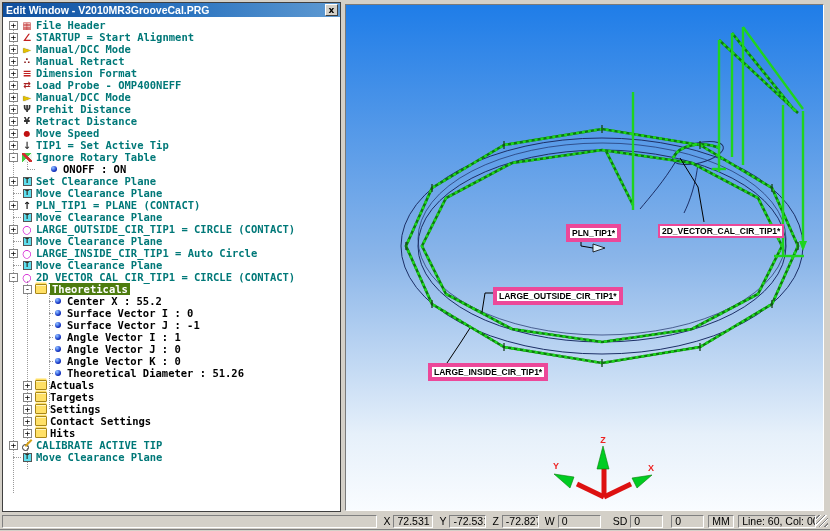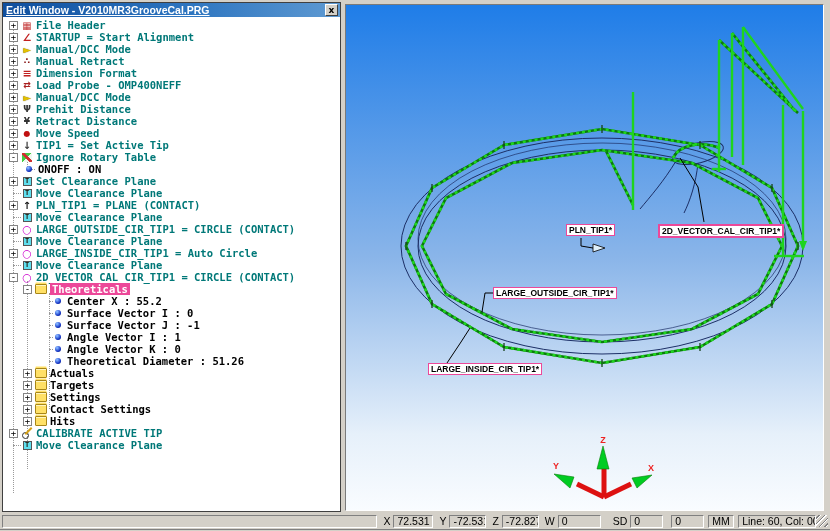--- a/index.html
+++ b/index.html
@@ -10,46 +10,46 @@
   }
   
   .edit-window{
     position:absolute;left:2px;top:2px;width:339px;height:510px;
     border:1px solid #404040;background:#fff;box-sizing:border-box;
   }
   .titlebar{
     position:relative;height:14px;
     background:linear-gradient(90deg,#0f4f9e,#2d75c0 55%,#5f9ad2);
     color:#fff;font:bold 10.5px "Liberation Sans",sans-serif;
-    line-height:14px;padding-left:3px;white-space:nowrap;overflow:hidden;text-decoration:underline;
+    line-height:14px;padding-left:3px;white-space:nowrap;overflow:hidden;
   }
   .closebtn{
     position:absolute;right:2px;top:1px;width:13px;height:12px;
     background:#d4d0c8;border:1px solid;border-color:#fff #404040 #404040 #fff;
     color:#000;font:bold 9px "DejaVu Sans",sans-serif;line-height:10px;
     text-align:center;box-sizing:border-box;cursor:default;
   }
   .tree{
     position:relative;height:494px;background:#fff;overflow:hidden;
     padding-top:2px;box-sizing:border-box;
   }
   .trow{
     position:relative;height:12px;display:flex;align-items:center;gap:3px;
     font:bold 10.5px "DejaVu Sans Mono","Liberation Mono",monospace;
     line-height:12px;white-space:nowrap;
   }
   .lv0{padding-left:6px}
   .lv0.noexp{padding-left:18px}
   .lv1{padding-left:20px}
-  .lv1.noexp{padding-left:20px}
+  .lv1.noexp{padding-left:45px}
   .lv2{padding-left:49px}
   .st-cmd .lbl{color:#007878}
   .st-val .lbl{color:#000}
   .st-folder .lbl{color:#000}
-  .st-selected .lbl{color:#fff;background:#ec4899;padding:0 2px}
+  .st-selected .lbl{color:#fff;background:#4d7c0f;padding:0 2px}
   .expbox{
     flex:none;width:9px;height:9px;box-sizing:border-box;background:#fff;
     border:1px solid #848484;color:#000;font:9px/7px "DejaVu Sans Mono",monospace;
     text-align:center;
   }
   .icon{flex:none;width:12px;height:11px;position:relative;display:inline-flex;
     align-items:center;justify-content:center;
     font:bold 10px "DejaVu Sans",sans-serif}
   
   .trow.noexp::before{content:"";position:absolute;top:6px;border-top:1px dotted #9a9a9a}
@@ -90,21 +90,21 @@
     width:5px;height:5px;border:1px solid #333;border-radius:50%}
   .ic-calibrate-tip::after{content:"";position:absolute;left:3px;top:2px;
     width:9px;height:2px;background:#d4a017;transform:rotate(-45deg)}
   
   .gfx-frame{position:absolute;left:343px;top:2px;width:483px;height:510px;
     background:#d4d0c8;padding:2px;box-sizing:border-box}
   .gfx{position:relative;width:477px;height:505px;
     border:1px solid;border-color:#7a7a7a #ffffff #ffffff #7a7a7a;
     box-sizing:content-box;overflow:hidden}
   .gfx svg{display:block}
-  .flabel{position:absolute;background:#fff;border:1px solid #ec4899;
+  .flabel{position:absolute;background:#fff;border:4px solid #ec4899;
     font:bold 8.5px "Liberation Sans",sans-serif;line-height:10px;
     padding:0 2px;color:#000;white-space:nowrap}
   .flabel.sel{border-width:2px}
   
   .statusbar{
     position:absolute;left:0;top:513px;width:830px;height:17px;
     background:#d4d0c8;display:flex;align-items:center;gap:0;
     font:10.5px "Liberation Sans",sans-serif;color:#000;
     border-bottom:1px solid #808080;padding:0 2px;box-sizing:border-box;
   }
@@ -290,20 +290,25 @@
         <span class="lbl">Surface Vector J : -1</span>
       </div>
 
 
       <div class="trow lv2 st-val noexp">
 
         <span class="icon ic-value-bullet"></span>
         <span class="lbl">Angle Vector I : 1</span>
       </div>
 
+      <div class="trow lv2 st-val noexp">
+
+        <span class="icon ic-value-bullet"></span>
+        <span class="lbl">Angle Vector J : 0</span>
+      </div>
 
       <div class="trow lv2 st-val noexp">
 
         <span class="icon ic-value-bullet"></span>
         <span class="lbl">Angle Vector K : 0</span>
       </div>
 
       <div class="trow lv2 st-val noexp">
 
         <span class="icon ic-value-bullet"></span>

